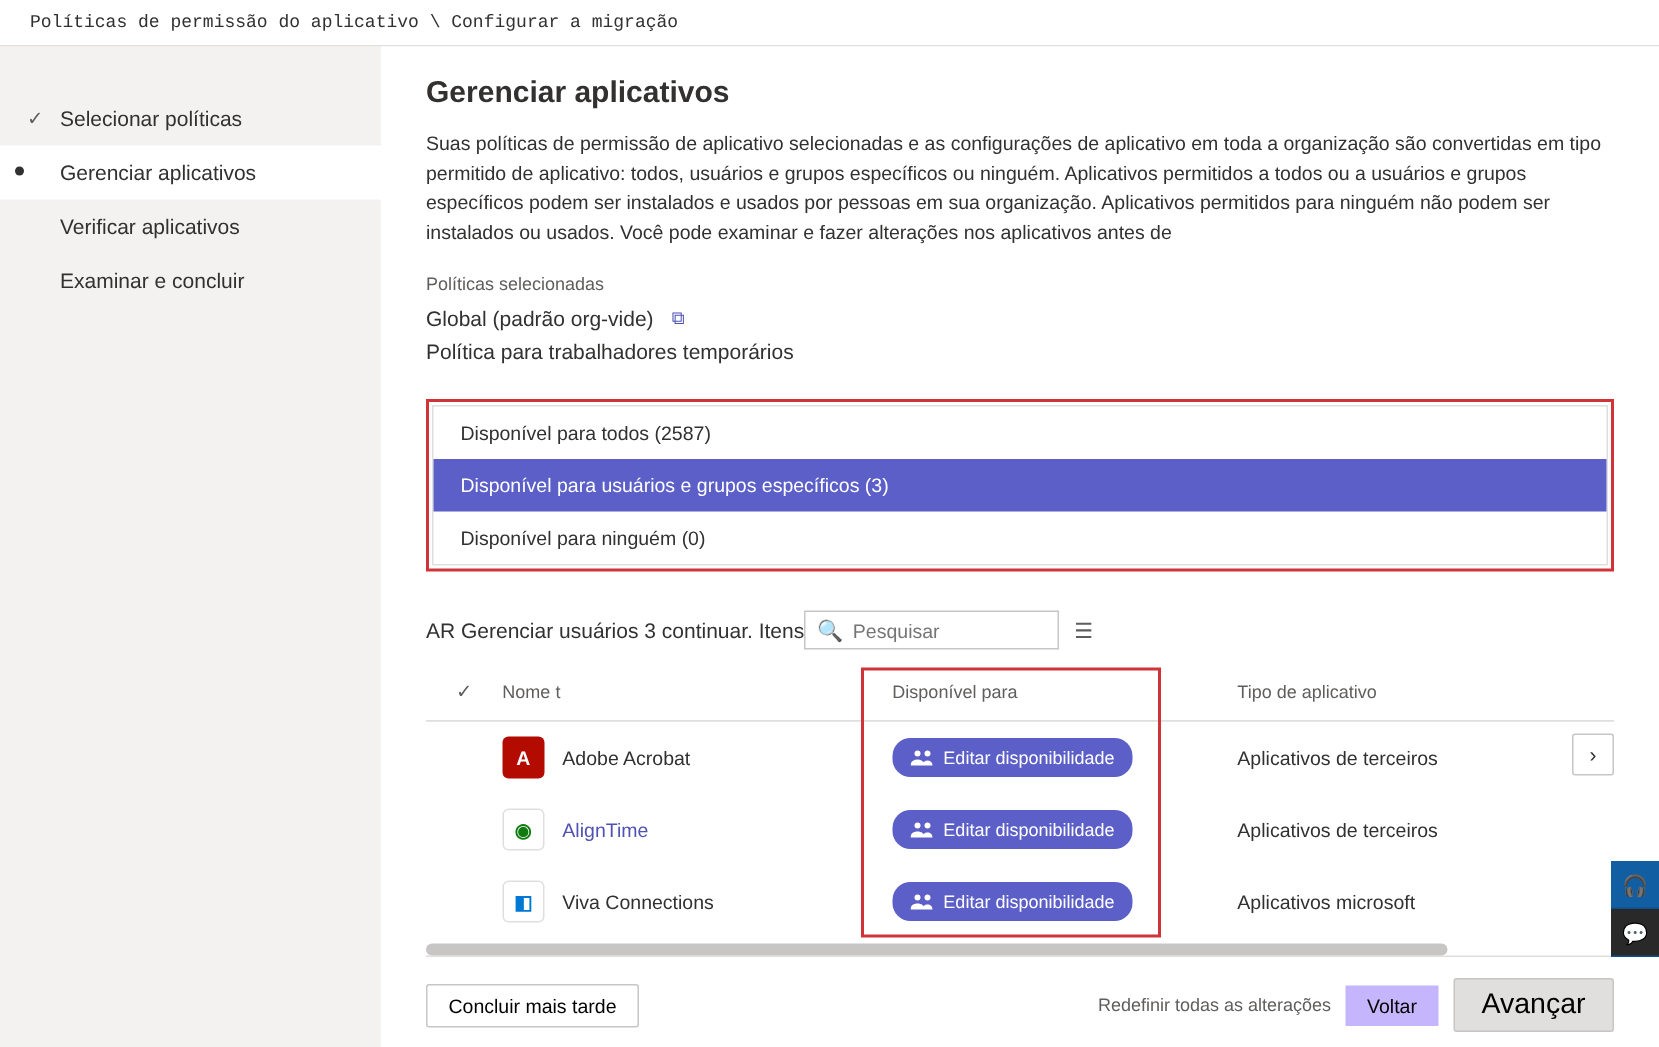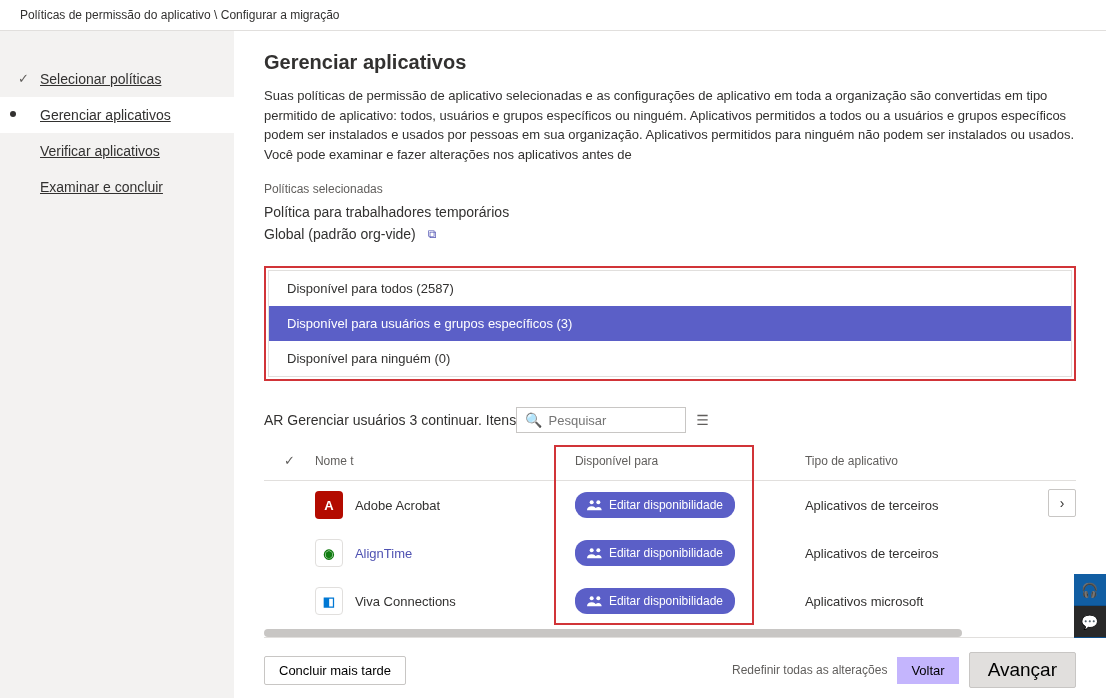--- a/index.html
+++ b/index.html
@@ -1,19 +1,19 @@
 <!DOCTYPE html>
 <html><head>
 <meta charset="utf-8">
 <style>
   * { box-sizing: border-box; margin: 0; padding: 0; }
   body { font-family: "Segoe UI", Arial, sans-serif; font-size: 14px; color: #323130; background: #f8f8f8; width: 1106px; height: 698px; overflow: hidden; position: relative; }
-  .breadcrumb { padding: 8px 20px; font-size: 12px; color: #323130; border-bottom: 1px solid #e1dfdd; background: #fff; }
+  .breadcrumb { padding: 8px 20px; font-size: 12px; color: #323130; border-bottom: 1px solid #e1dfdd; background: #fff; font-family: Liberation Mono, monospace; }
   .layout { display: flex; height: calc(100% - 30px); }
-  .sidebar { width: 234px; background: #f3f2f1; padding-top: 30px; text-decoration: underline; }
+  .sidebar { width: 254px; background: #f3f2f1; padding-top: 30px; }
   .step { padding: 10px 20px 10px 40px; font-size: 14px; color: #323130; position: relative; cursor: pointer; }
   .step.completed::before { content: "✓"; position: absolute; left: 18px; top: 10px; color: #605e5c; font-size: 13px; }
   .step.active { background: #fff; font-weight: 400; }
   .step.active::before { content: ""; position: absolute; left: 10px; top: 14px; width: 6px; height: 6px; border-radius: 50%; background: #323130; }
   .main { flex: 1; background: #fff; padding: 20px 30px 0 30px; overflow: hidden; display: flex; flex-direction: column; }
   .page-title { font-size: 20px; font-weight: 600; margin-bottom: 12px; }
   .description { font-size: 13px; line-height: 1.5; color: #323130; margin-bottom: 18px; }
   .section-label { font-size: 12px; color: #605e5c; margin-bottom: 8px; }
   .policy-line { font-size: 14px; margin-bottom: 6px; display: flex; align-items: center; gap: 12px; }
   .link-icon { color: #4f52b2; font-size: 12px; }
@@ -69,25 +69,25 @@
     <div class="step">Verificar aplicativos</div>
     <div class="step">Examinar e concluir</div>
   </nav>
 
   <main class="main">
     <h1 class="page-title">Gerenciar aplicativos</h1>
     <p class="description">Suas políticas de permissão de aplicativo selecionadas e as configurações de aplicativo em toda a organização são convertidas em tipo permitido de aplicativo: todos, usuários e grupos específicos ou ninguém. Aplicativos permitidos a todos ou a usuários e grupos específicos podem ser instalados e usados por pessoas em sua organização. Aplicativos permitidos para ninguém não podem ser instalados ou usados. Você pode examinar e fazer alterações nos aplicativos antes de</p>
 
     <div class="section-label">Políticas selecionadas</div>
     <div class="policy-line">
-      <span>Política para trabalhadores temporários</span>
-    </div>
-    <div class="policy-line">
       <span>Global (padrão org-vide)</span>
       <span class="link-icon">⧉</span>
+    </div>
+    <div class="policy-line">
+      <span>Política para trabalhadores temporários</span>
     </div>
 
     <div class="tabs-wrapper">
       <div class="tabs">
         <div class="tab">Disponível para todos (2587)</div>
         <div class="tab selected">Disponível para usuários e grupos específicos (3)</div>
         <div class="tab">Disponível para ninguém (0)</div>
       </div>
     </div>
 

